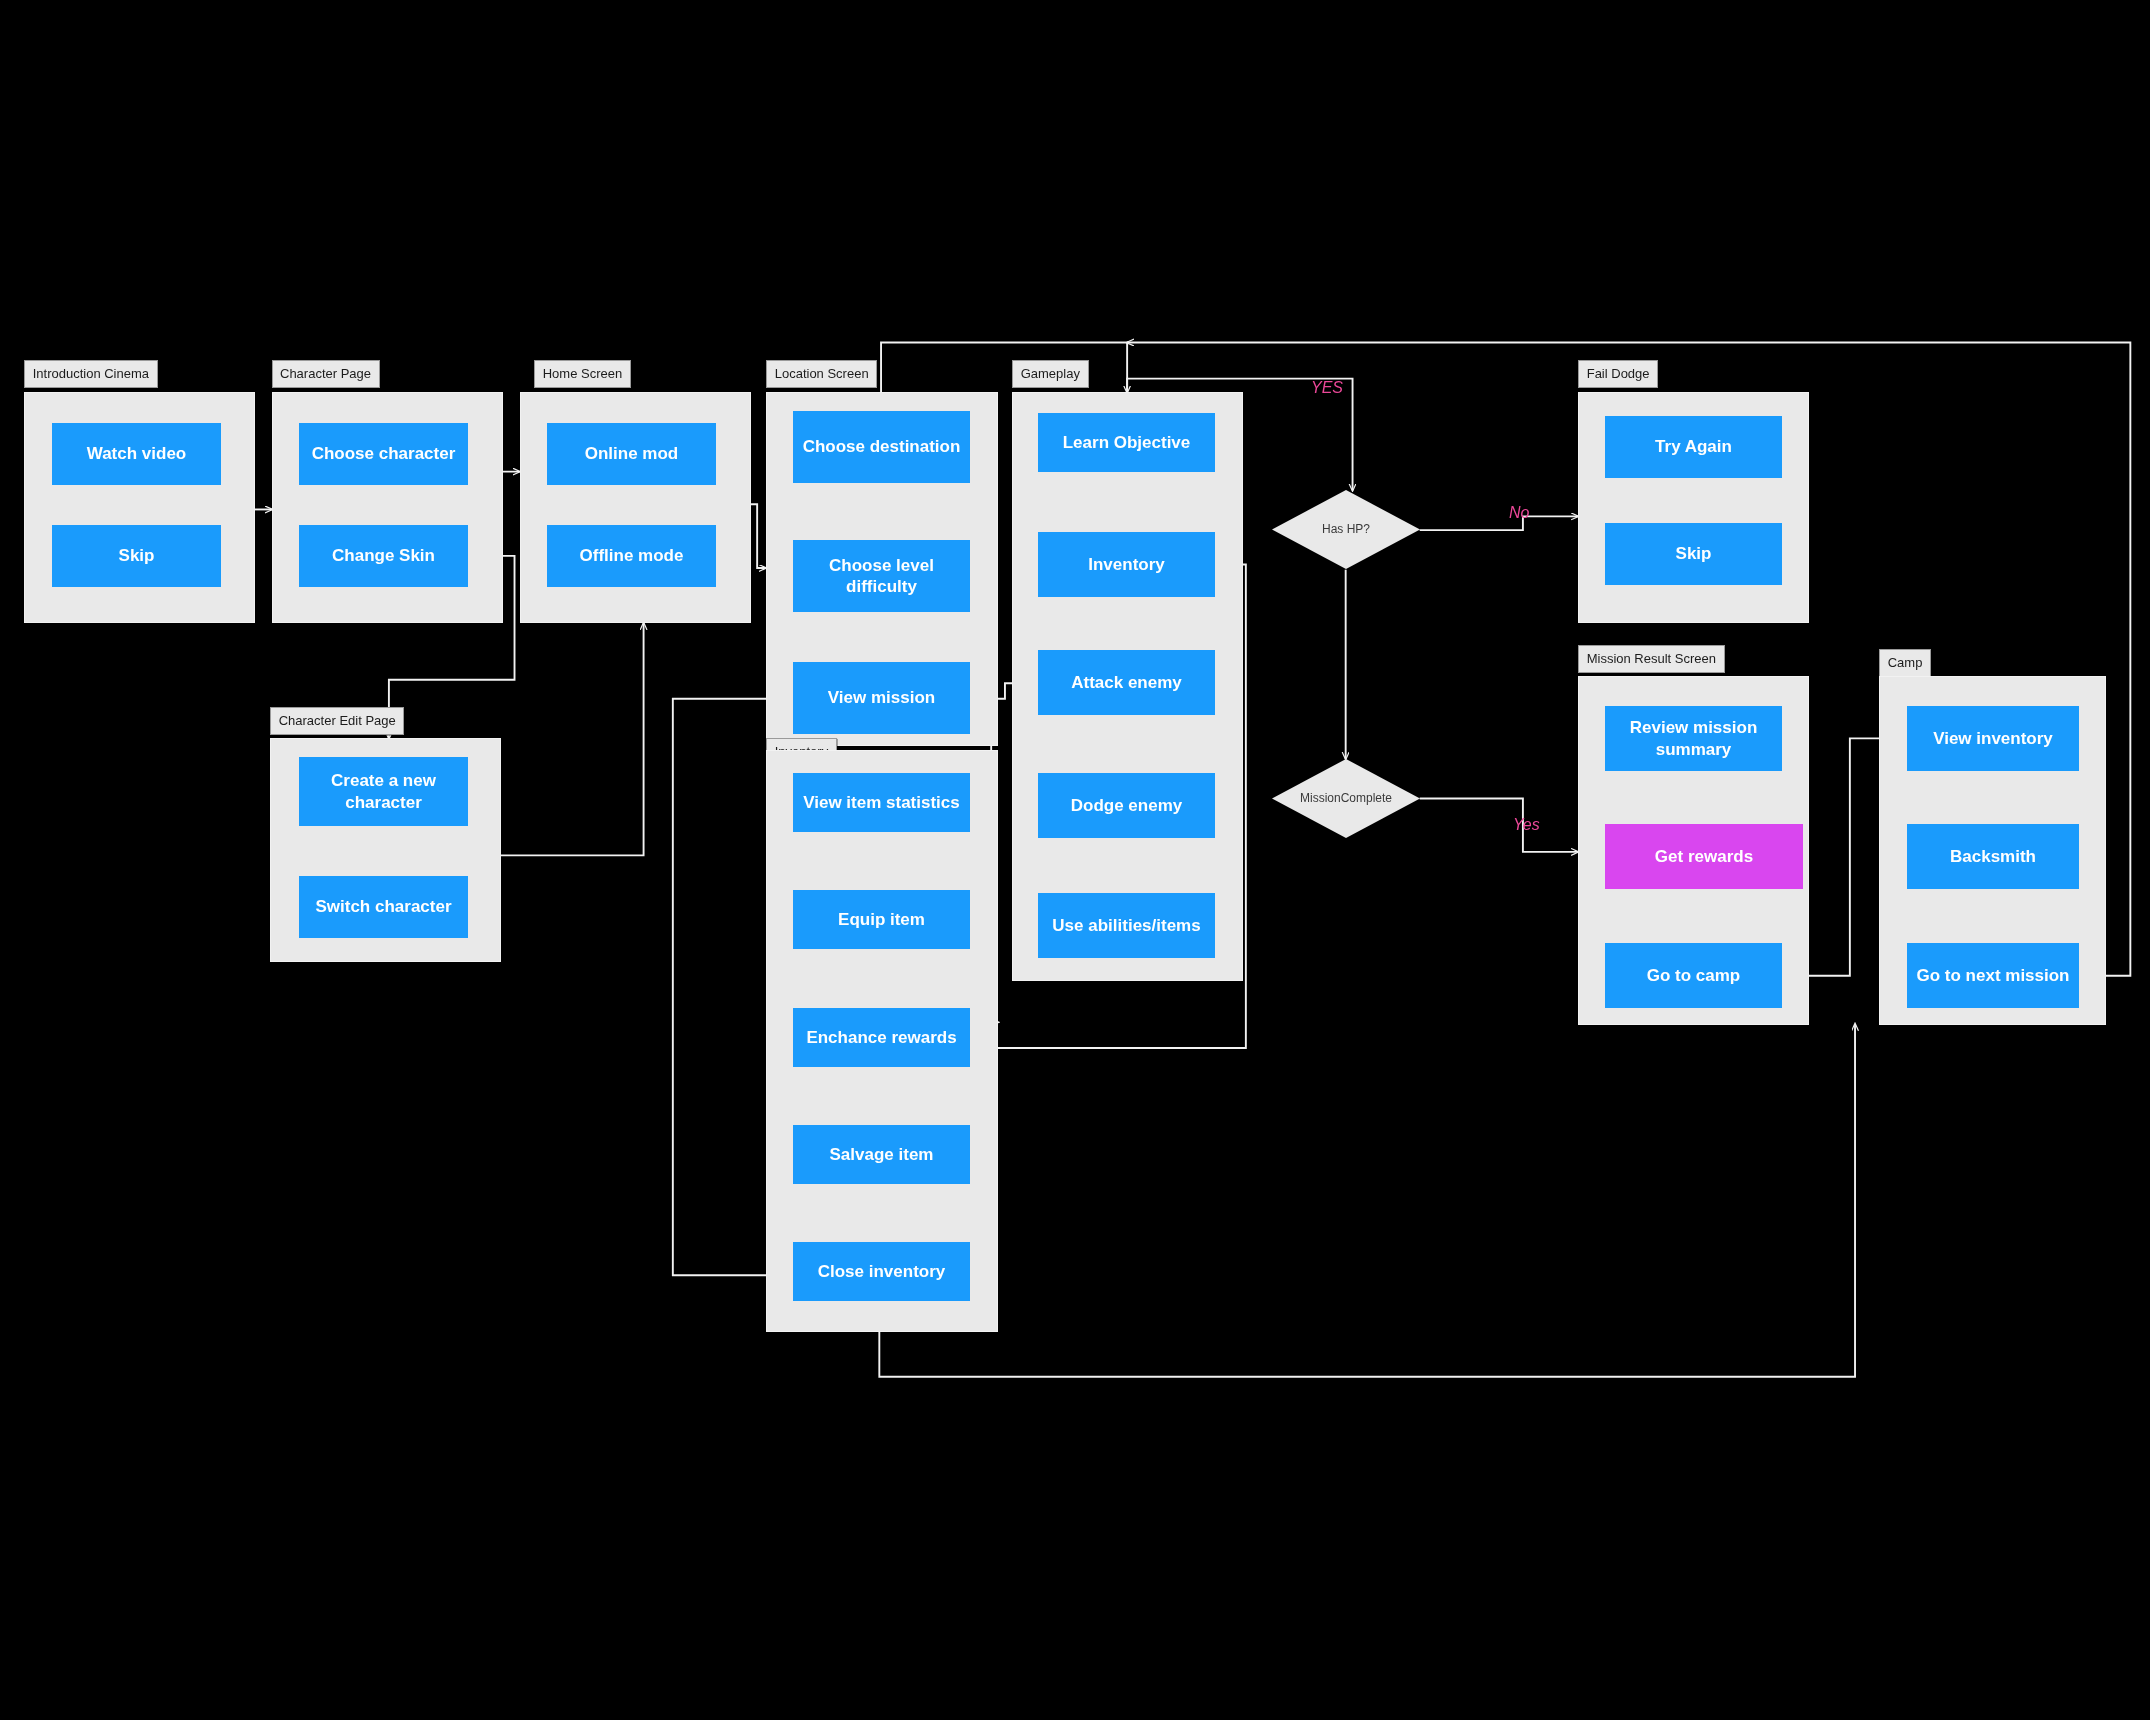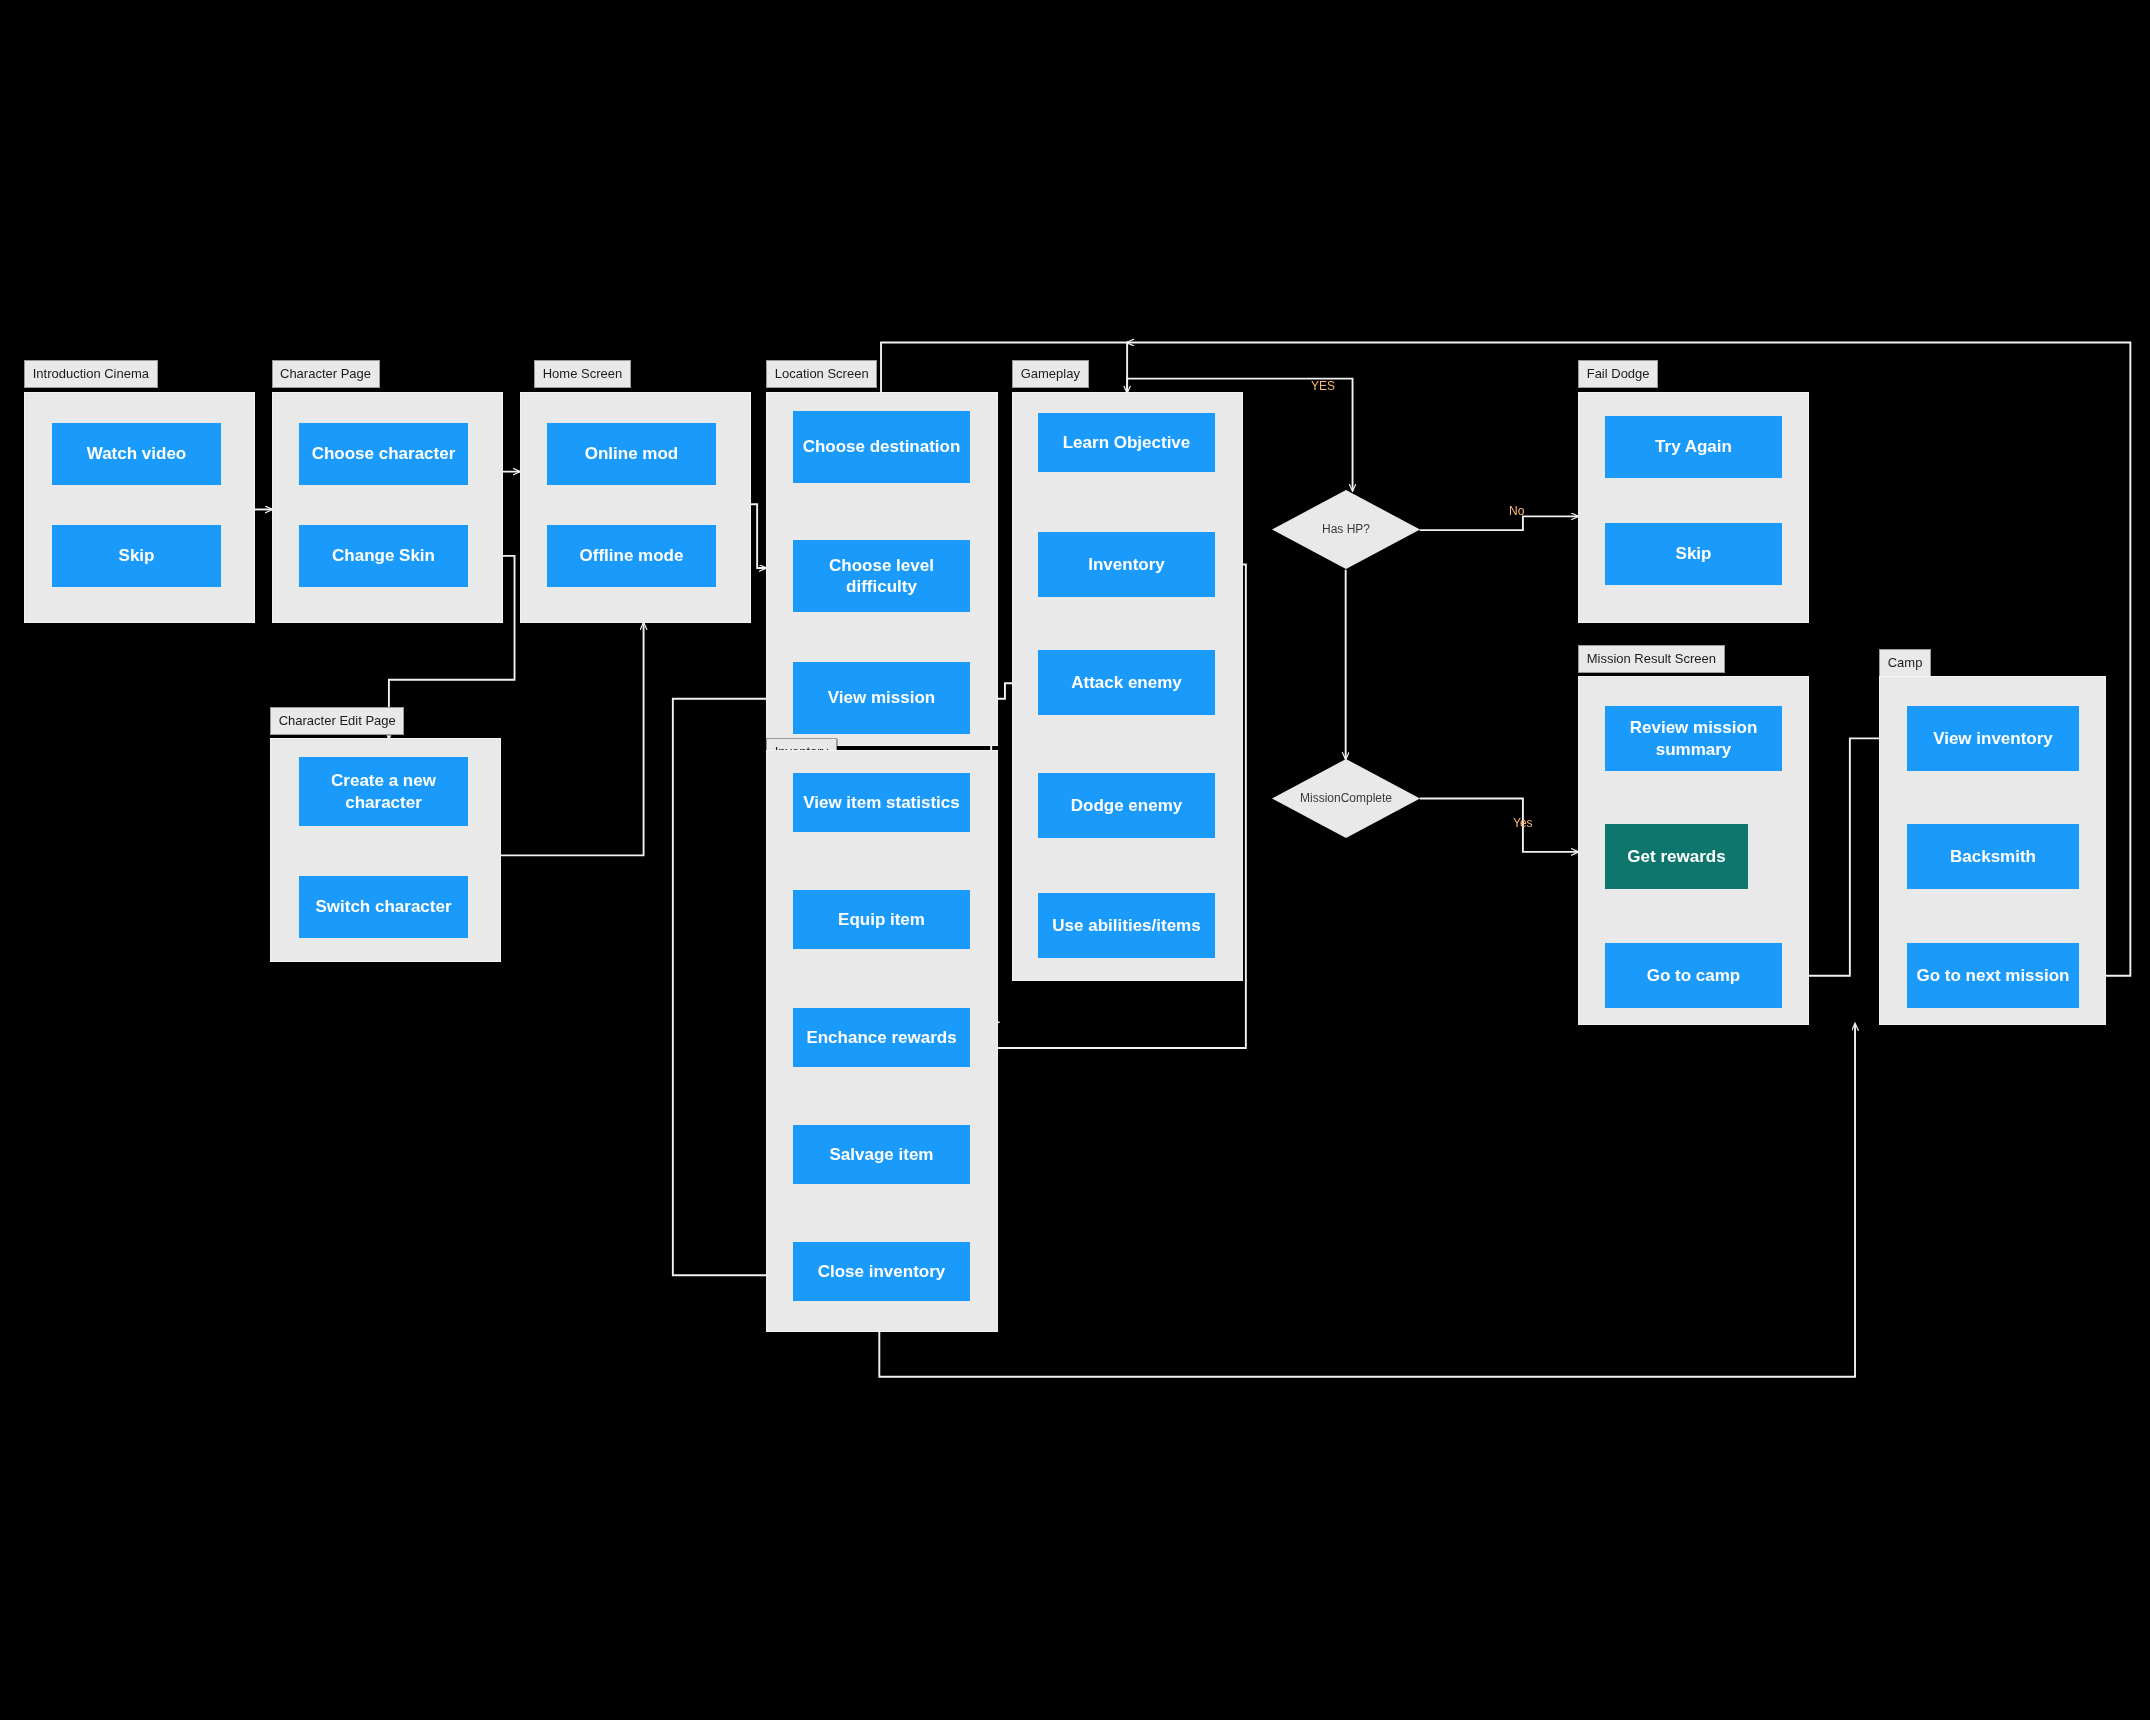--- a/index.html
+++ b/index.html
@@ -25,22 +25,22 @@
   
   .diamond{position:absolute;}
   .diamond .dshape{position:absolute;left:0;top:0;width:100%;height:100%;
        background:#e9e9e9;
        clip-path:polygon(50% 0,100% 50%,50% 100%,0 50%);}
   .diamond .dlabel{position:absolute;left:0;top:0;width:100%;height:100%;
        display:flex;align-items:center;justify-content:center;text-align:center;
        color:#3a3a3a;font-size:12px;line-height:1.3;}
 
   
-  .elabel{position:absolute;color:#fdba74;font-size:12px;
-          background:transparent;white-space:nowrap;}
+  .elabel{position:absolute;color:#ec4899;font-size:16px;
+          background:transparent;white-space:nowrap;font-style:italic;}
 </style>
 </head>
 <body>
 
 <div id="stage">
 
   <svg id="wires" viewBox="0 0 2500 2000" width="2151" height="1721">
     <defs>
       <marker id="ah" markerWidth="10" markerHeight="10" refX="8" refY="4" orient="auto" markerUnits="userSpaceOnUse">
         <path d="M0,0 L9,4 L0,8" fill="none" stroke="#f2f2f2" stroke-width="1.4"></path>
@@ -122,21 +122,21 @@
       <div class="btn" style="left: 1038px; top: 650px; width: 177px; height: 65px; background: rgb(26, 155, 252); color: rgb(255, 255, 255);">Attack enemy</div>
       <div class="btn" style="left: 1038px; top: 773px; width: 177px; height: 65px; background: rgb(26, 155, 252); color: rgb(255, 255, 255);">Dodge enemy</div>
       <div class="btn" style="left: 1038px; top: 893px; width: 177px; height: 65px; background: rgb(26, 155, 252); color: rgb(255, 255, 255);">Use abilities/items</div>
       <div class="tab" style="left: 1578px; top: 360px;">Fail Dodge</div>
       <div class="panel" style="left: 1578px; top: 392px; width: 231px; height: 231px;"></div>
       <div class="btn" style="left: 1605px; top: 416px; width: 177px; height: 62px; background: rgb(26, 155, 252); color: rgb(255, 255, 255);">Try  Again</div>
       <div class="btn" style="left: 1605px; top: 523px; width: 177px; height: 62px; background: rgb(26, 155, 252); color: rgb(255, 255, 255);">Skip</div>
       <div class="tab" style="left: 1578px; top: 645px;">Mission Result Screen</div>
       <div class="panel" style="left: 1578px; top: 676px; width: 231px; height: 349px;"></div>
       <div class="btn" style="left: 1605px; top: 706px; width: 177px; height: 65px; background: rgb(26, 155, 252); color: rgb(255, 255, 255);">Review mission summary</div>
-      <div class="btn" style="left: 1605px; top: 824px; width: 143px; height: 65px; background: #0f766e; color: rgb(255, 255, 255); text-align: right;">Get rewards</div>
+      <div class="btn" style="left: 1605px; top: 824px; width: 198px; height: 65px; background: #d946ef; color: rgb(255, 255, 255); text-align: right;">Get rewards</div>
       <div class="btn" style="left: 1605px; top: 943px; width: 177px; height: 65px; background: rgb(26, 155, 252); color: rgb(255, 255, 255);">Go to camp</div>
       <div class="tab" style="left: 1879px; top: 649px;">Camp</div>
       <div class="panel" style="left: 1879px; top: 676px; width: 227px; height: 349px;"></div>
       <div class="btn" style="left: 1907px; top: 706px; width: 172px; height: 65px; background: rgb(26, 155, 252); color: rgb(255, 255, 255);">View inventory</div>
       <div class="btn" style="left: 1907px; top: 824px; width: 172px; height: 65px; background: rgb(26, 155, 252); color: rgb(255, 255, 255);">Backsmith</div>
       <div class="btn" style="left: 1907px; top: 943px; width: 172px; height: 65px; background: rgb(26, 155, 252); color: rgb(255, 255, 255);">Go to next mission</div>
     </div>
   <div id="diamonds-root">
       <div class="diamond" style="left: 1272px; top: 490px; width: 148px; height: 79px;">
         <div class="dshape" style="background: rgb(233, 233, 233);"></div>

